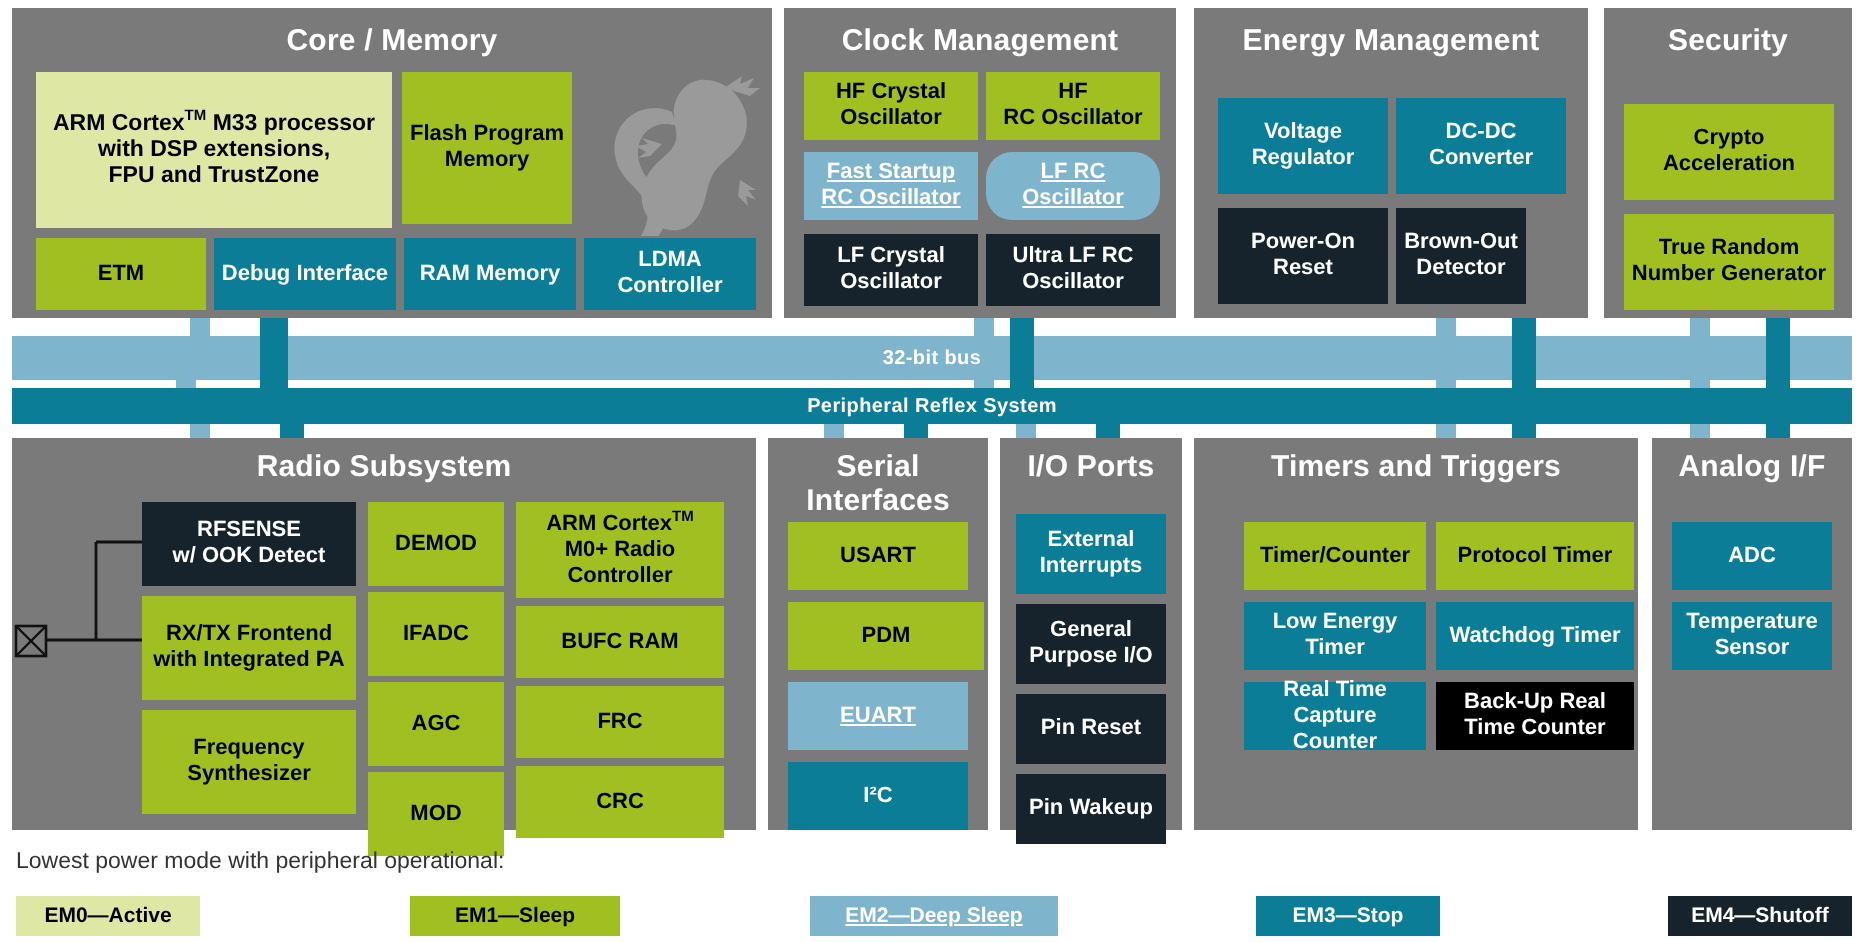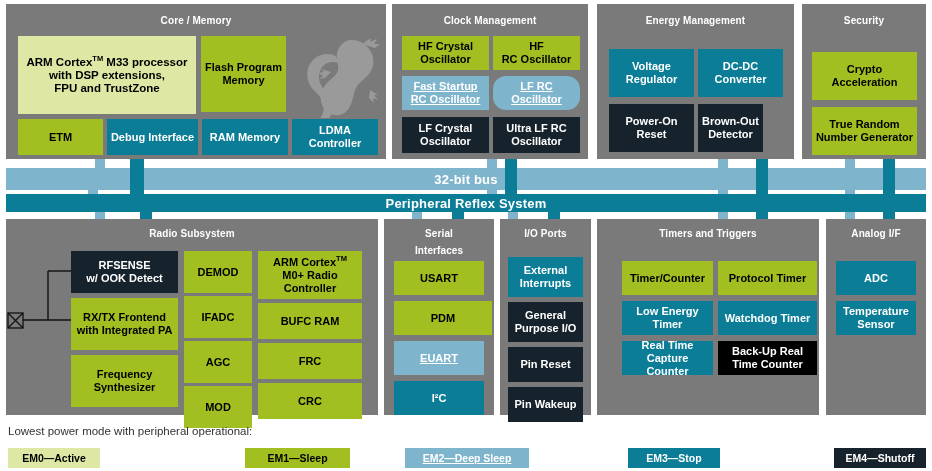--- a/index.html
+++ b/index.html
@@ -18,21 +18,21 @@
     position:absolute;
     background:#7a7a7a;
     box-sizing:border-box;
   }
   .panel-title{
     position:absolute;
     left:0;right:0;
     text-align:center;
     color:#ffffff;
     font-weight:bold;
-    font-size:10px;
+    font-size:15px;
     line-height:17px;
     letter-spacing:0.1px;
   }
   .blk{
     position:absolute;
     box-sizing:border-box;
     display:flex;
     align-items:center;
     justify-content:center;
     text-align:center;
@@ -49,21 +49,21 @@
   .em4{background:#17232c;color:#ffffff;}   
   .em4b{background:#000000;color:#ffffff;}  
 
   .bus{
     position:absolute;
     display:flex;
     align-items:center;
     justify-content:center;
     color:#ffffff;
     font-weight:bold;
-    font-size:13px;
+    font-size:10px;
     letter-spacing:0.2px;
   }
   .bus32{background:#7fb4cd;}
   .busprs{background:#0b7d97;}
   .stub{position:absolute;}
   .stub-l{background:#7fb4cd;}
   .stub-d{background:#0b7d97;}
 
   .legend-caption{
     position:absolute;
@@ -349,21 +349,21 @@
     <div class="blk em3" style="left:10px;top:82px;width:80px;height:34px;">
       <span>Temperature<br>Sensor</span>
       </div>
   </div>
 
   <div class="legend-caption" style="left:8px;top:425px;">Lowest power mode with peripheral operational:</div>
 
   <div class="legend-box em0" style="left:8px;top:448px;width:92px;">
     <span>EM0—Active</span>
   </div>
-  <div class="legend-box em1" style="left:205px;top:448px;width:105px;margin-left:40px;">
+  <div class="legend-box em1" style="left:205px;top:448px;width:105px;">
     <span>EM1—Sleep</span>
   </div>
   <div class="legend-box em2" style="left:405px;top:448px;width:124px;">
     <span>EM2—Deep Sleep</span>
   </div>
   <div class="legend-box em3" style="left:628px;top:448px;width:92px;">
     <span>EM3—Stop</span>
   </div>
   <div class="legend-box em4" style="left:834px;top:448px;width:92px;">
     <span>EM4—Shutoff</span>

